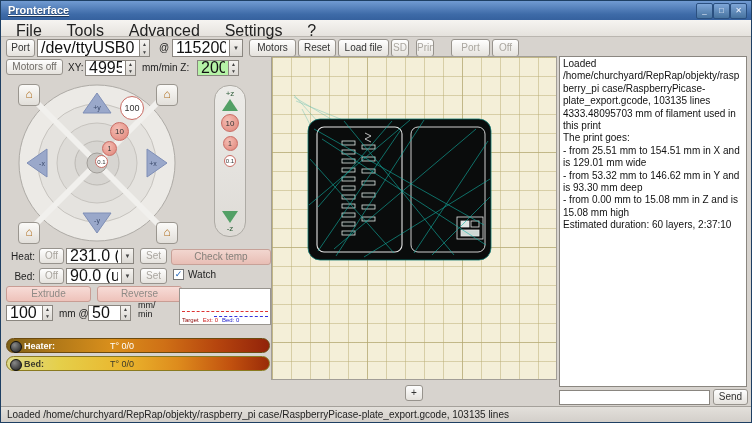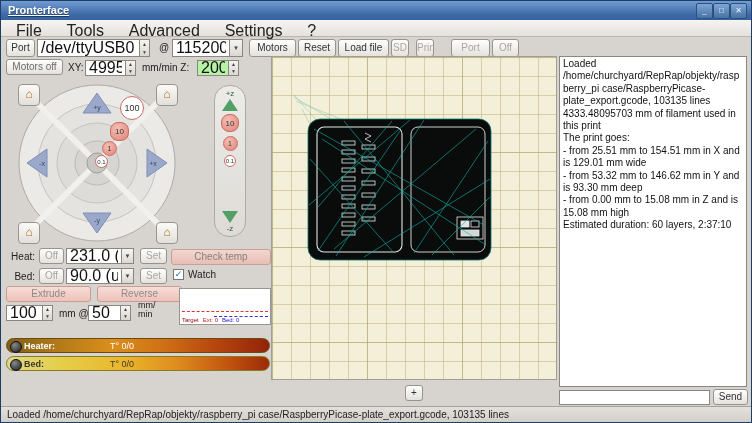--- a/index.html
+++ b/index.html
@@ -18,21 +18,21 @@
   .btn.pink{background:linear-gradient(#f7dcd7,#eec2ba);border-color:#c99d94;color:#8f8b86;}
   .inp{position:absolute;background:#fff;border:1px solid #8a8680;box-sizing:border-box;font-family:inherit;font-size:16px;color:#111;padding:4px 3px;margin:0;}
   .inp.green{background:#b6f3a7;}
   .ud{position:absolute;width:11px;box-sizing:border-box;background:linear-gradient(#f6f4f1,#dbd8d3);border:1px solid #8a8680;
     display:flex;flex-direction:column;justify-content:space-around;align-items:center;font-size:5px;color:#444;line-height:5px;}
   .dd{position:absolute;box-sizing:border-box;background:linear-gradient(#f6f4f1,#dbd8d3);border:1px solid #8a8680;
     display:flex;align-items:center;justify-content:center;font-size:6px;color:#444;}
   .lbl{position:absolute;font-size:10px;color:#222;white-space:nowrap;}
   .bub{position:absolute;border-radius:50%;background:#fff;border:1px solid #c96c64;color:#333;box-sizing:border-box;
     display:flex;align-items:center;justify-content:center;z-index:3;}
-  .bub.sel{background:radial-gradient(circle at 38% 32%,#f5beb4,#df8478);border-radius:8px;}
+  .bub.sel{background:radial-gradient(circle at 38% 32%,#f5beb4,#df8478);}
   .cornerbtn{position:absolute;width:20px;height:20px;background:linear-gradient(#fbfaf8,#e2dfda);border:1px solid #9a968f;
     border-radius:4px;color:#b06f1f;font-size:12px;line-height:18px;text-align:center;z-index:2;}
   .zcol{position:absolute;left:213px;top:84px;width:32px;height:152px;background:linear-gradient(#ecebe8,#deDBd6);
     border:1px solid #aeaba5;border-radius:15px;display:flex;flex-direction:column;align-items:center;box-sizing:border-box;padding:3px 0;}
   .zlbl{font-size:8px;color:#2e5d3a;line-height:9px;}
   .tri-up{width:0;height:0;border-left:8px solid transparent;border-right:8px solid transparent;border-bottom:12px solid #53a066;margin:1px 0;}
   .tri-down{width:0;height:0;border-left:8px solid transparent;border-right:8px solid transparent;border-top:12px solid #53a066;margin:1px 0;}
   .cb{position:absolute;width:11px;height:11px;background:#fff;border:1px solid #777;box-sizing:border-box;
     font-size:9px;line-height:9px;text-align:center;color:#1a5fb4;font-weight:bold;}
   .gauge{position:absolute;left:5px;width:264px;height:15px;border-radius:8px;box-sizing:border-box;}

